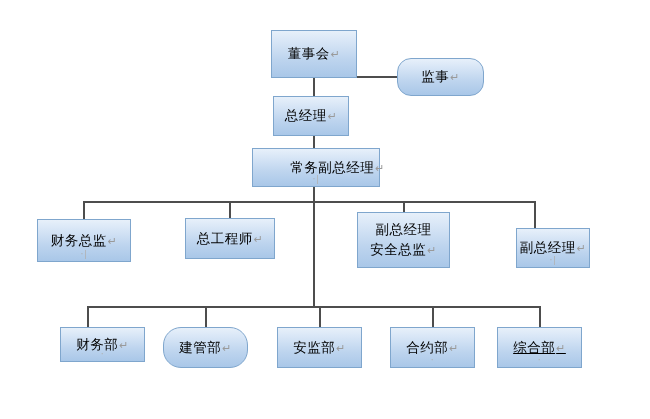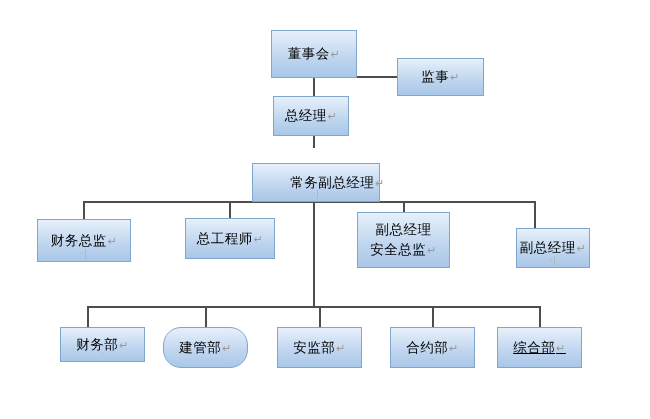--- a/index.html
+++ b/index.html
@@ -78,29 +78,29 @@
   <div class="line vline" style="left:87px;top:306px;height:21px;"></div>
   <div class="line vline" style="left:205px;top:306px;height:21px;"></div>
   <div class="line vline" style="left:319px;top:306px;height:21px;"></div>
   <div class="line vline" style="left:432px;top:306px;height:21px;"></div>
   <div class="line vline" style="left:539px;top:306px;height:21px;"></div>
 
   <div class="node" style="left:271px;top:30px;width:86px;height:48px;">
     <span class="txt"><span>董事会</span><span class="pil">↵</span></span>
   </div>
 
-  <div class="node" style="left:397px;top:58px;width:87px;height:38px;">
+  <div class="node" style="left:397px;top:58px;width:87px;height:38px;border-radius:14px;">
     <span class="txt"><span>监事</span><span class="pil">↵</span></span>
   </div>
 
   <div class="node" style="left:273px;top:96px;width:76px;height:40px;">
     <span class="txt"><span>总经理</span><span class="pil">↵</span></span>
   </div>
 
-  <div class="node" style="left:252px;top:163px;width:128px;height:39px;padding-left:43px;">
+  <div class="node" style="left:252px;top:148px;width:128px;height:39px;padding-left:43px;">
     <span class="txt"><span>常务副总经理</span><span class="pil">↵</span></span>
     <span class="stray">·|</span>
   </div>
 
   <div class="node" style="left:37px;top:219px;width:94px;height:43px;">
     <span class="txt"><span>财务总监</span><span class="pil">↵</span></span>
     <span class="stray">·|</span>
   </div>
 
   <div class="node" style="left:185px;top:218px;width:90px;height:41px;">

